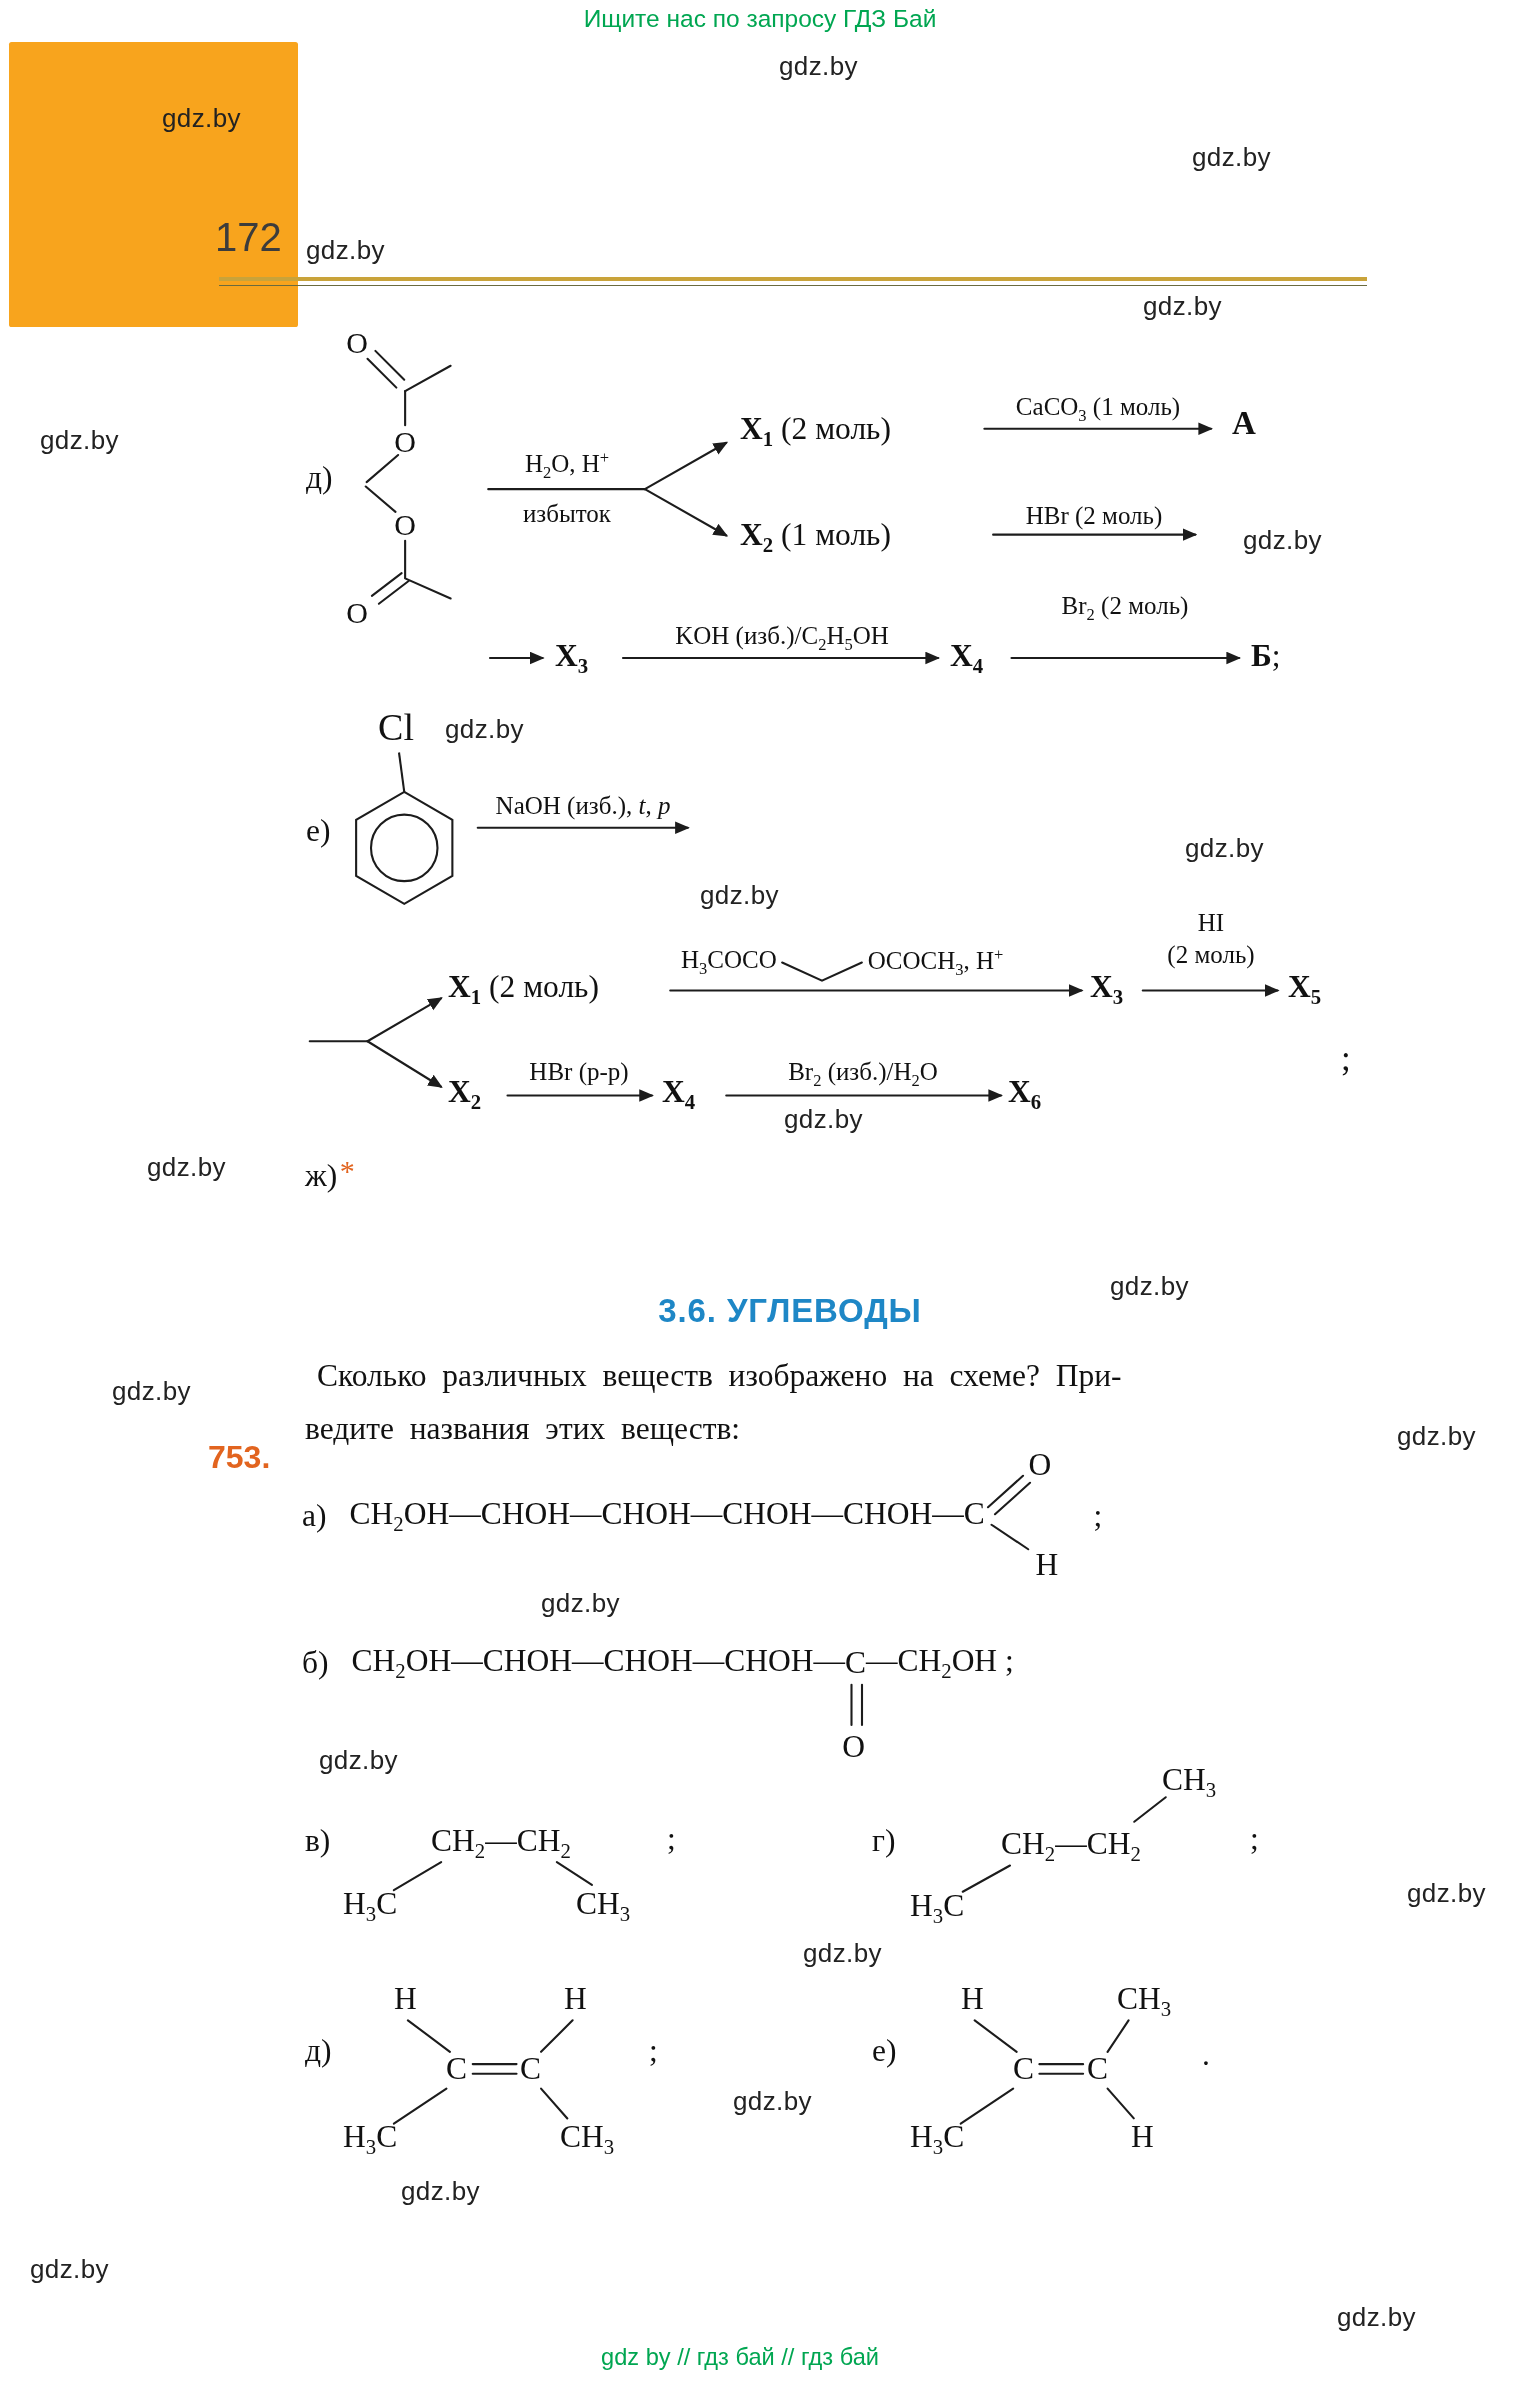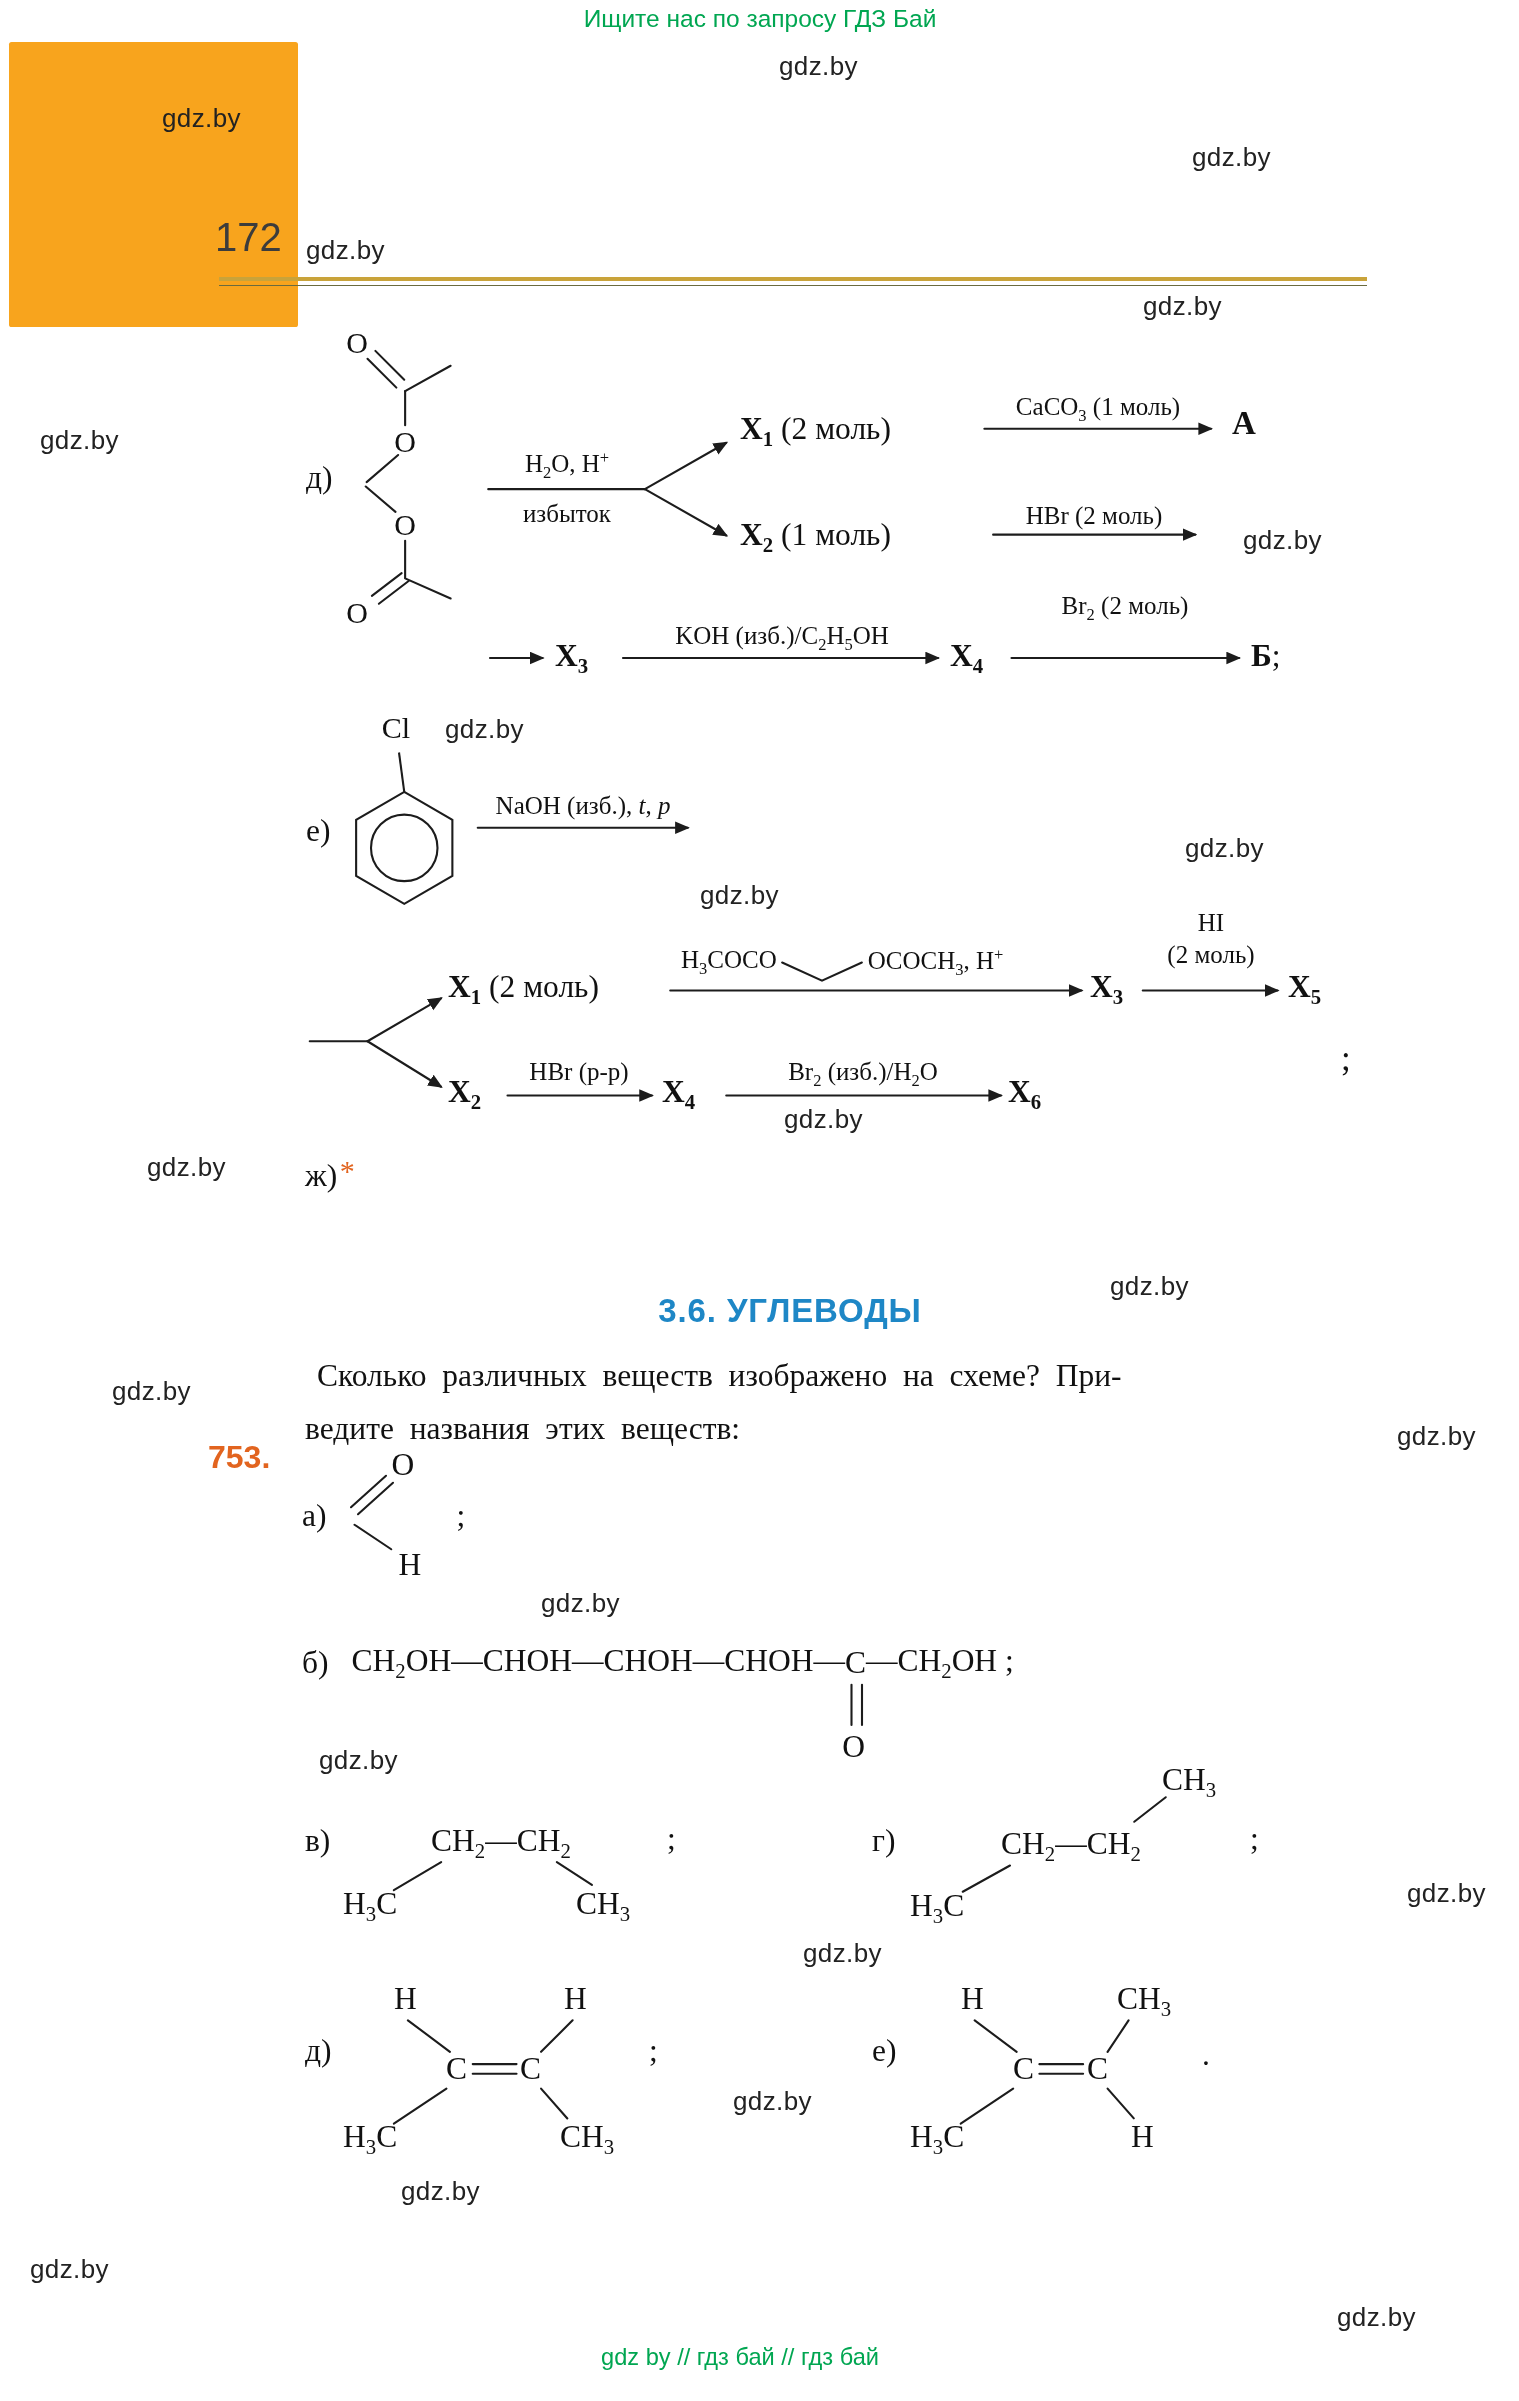--- a/index.html
+++ b/index.html
@@ -105,21 +105,21 @@
   <div class="lbl hc" style="left:1098px;top:392px">CaCO<sub>3</sub> (1 моль)</div>
   <div class="chem abs" style="left:1232px;top:404px;font-size:33px"><b>А</b></div>
   <div class="chem abs" style="left:740px;top:516px"><b>X<sub>2</sub></b> (1 моль)</div>
   <div class="lbl hc" style="left:1094px;top:501px">HBr (2 моль)</div>
   <div class="chem abs" style="left:555px;top:637px"><b>X<sub>3</sub></b></div>
   <div class="lbl hc" style="left:782px;top:621px">KOH (изб.)/C<sub>2</sub>H<sub>5</sub>OH</div>
   <div class="chem abs" style="left:950px;top:637px"><b>X<sub>4</sub></b></div>
   <div class="lbl hc" style="left:1125px;top:591px">Br<sub>2</sub> (2 моль)</div>
   <div class="chem abs" style="left:1251px;top:637px"><b>Б</b>;</div>
 
-  <div class="chem abs cc" style="left:396px;top:728px;font-size:30px">Cl</div>
+  <div class="chem abs cc" style="left:396px;top:728px;font-size:38px">Cl</div>
   <div class="chem abs" style="left:306px;top:812px">е)</div>
   <div class="lbl hc" style="left:583px;top:791px">NaOH (изб.), <i>t</i>, <i>p</i></div>
   <div class="chem abs" style="left:448px;top:968px"><b>X<sub>1</sub></b> (2 моль)</div>
   <div class="flexrow" style="left:681px;top:945px;align-items:flex-start;gap:3.5px">
     <span class="lbl" style="position:static">H<sub>3</sub>COCO</span>
     <svg class="bond" width="84" height="26" style="margin-top:14px" viewBox="0 0 96 30">
         <path d="M2,4 L48,25 L94,4"></path>
       </svg>
     <span class="lbl" style="position:static">OCOCH<sub>3</sub>, H<sup>+</sup></span>
   </div>
@@ -137,20 +137,21 @@
   <div class="chem abs" style="left:305px;top:1157px"><span>ж)</span><span class="star">*</span></div>
 
   <div class="section-heading">3.6. УГЛЕВОДЫ</div>
 
   <div class="problem-number">753.</div>
   <div class="ptext" style="left:317px;top:1358px">Сколько различных веществ изображено на схеме? При-</div>
   <div class="ptext" style="left:305px;top:1411px">ведите названия этих веществ:</div>
 
   <div class="flexrow" style="left:302px;top:1446px;height:140px">
     <span class="chem" style="margin-right:23px">а)</span>
+    <span class="chem" style="margin-right:1.8px">CH<sub>2</sub>OH—CHOH—CHOH—CHOH—CHOH—C</span>
     <span class="aldehyde">
       <svg class="bond abs" style="left:0;top:0" width="88" height="140" viewBox="0 0 100 160">
         <line x1="2" y1="70" x2="42" y2="34"></line>
         <line x1="10" y1="78" x2="50" y2="42"></line>
         <line x1="6" y1="90" x2="48" y2="118"></line>
       </svg>
       <span class="chem abs" style="left:42px;top:0">O</span>
       <span class="chem abs" style="left:49px;top:100px">H</span>
     </span>
     <span class="chem" style="margin-left:19px">;</span>

